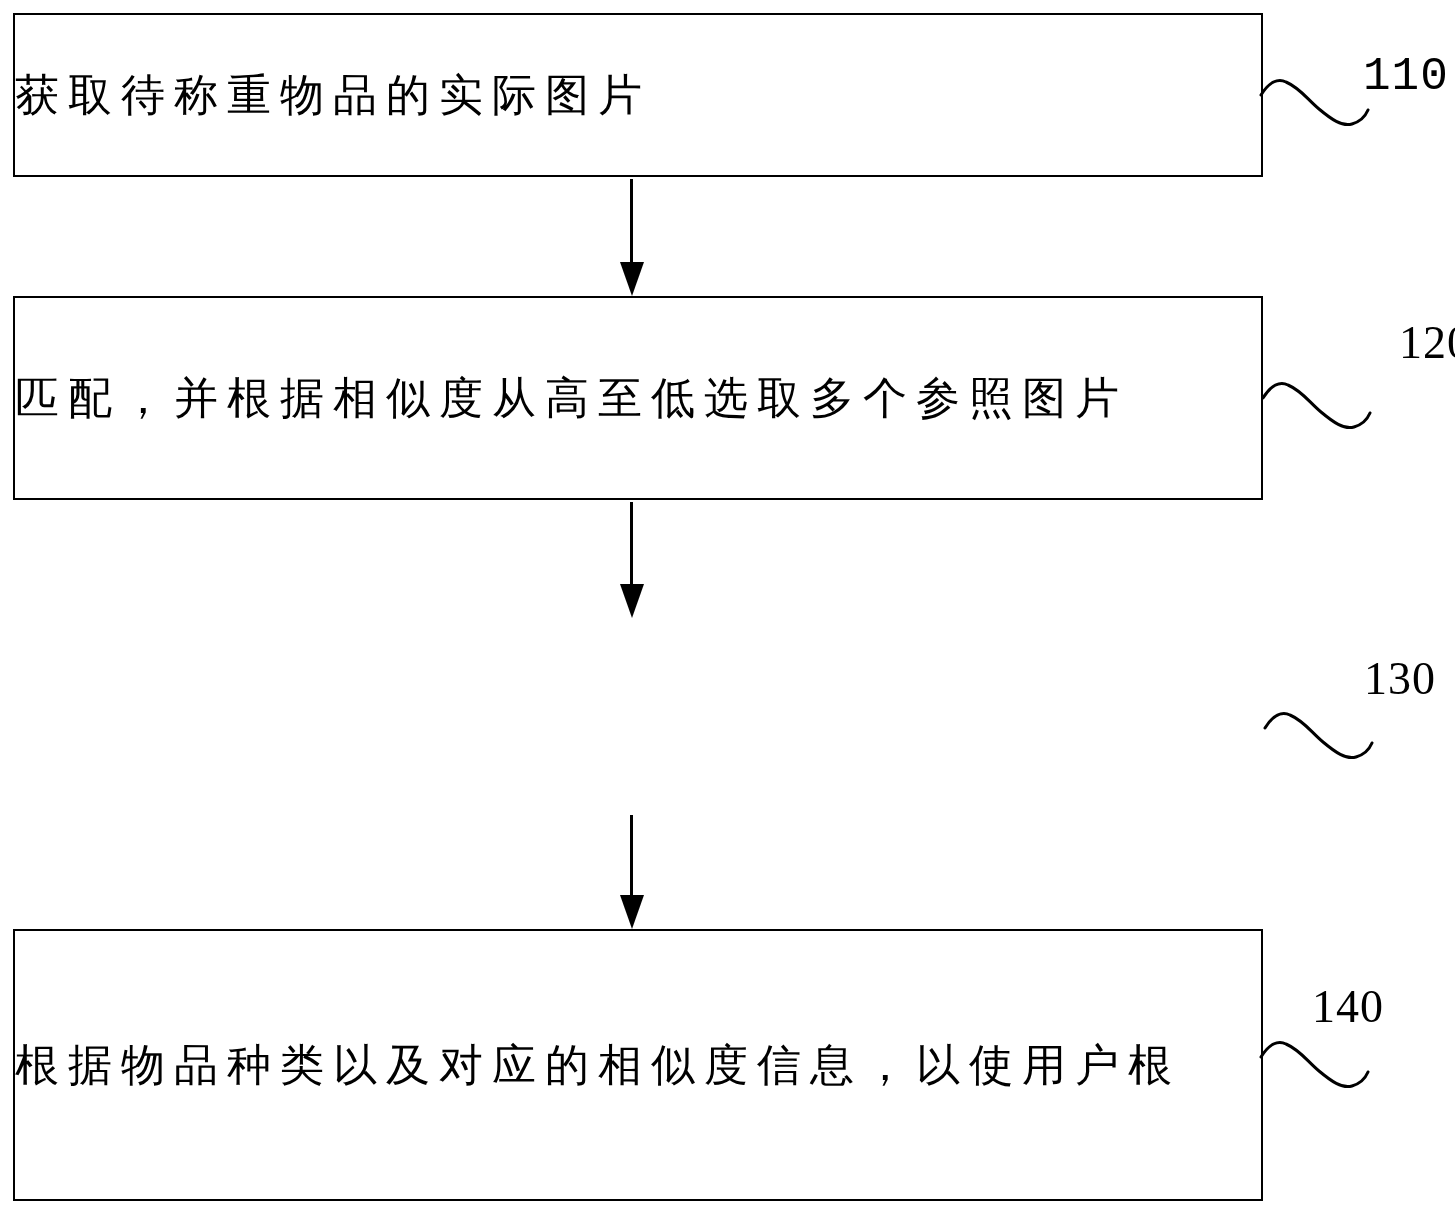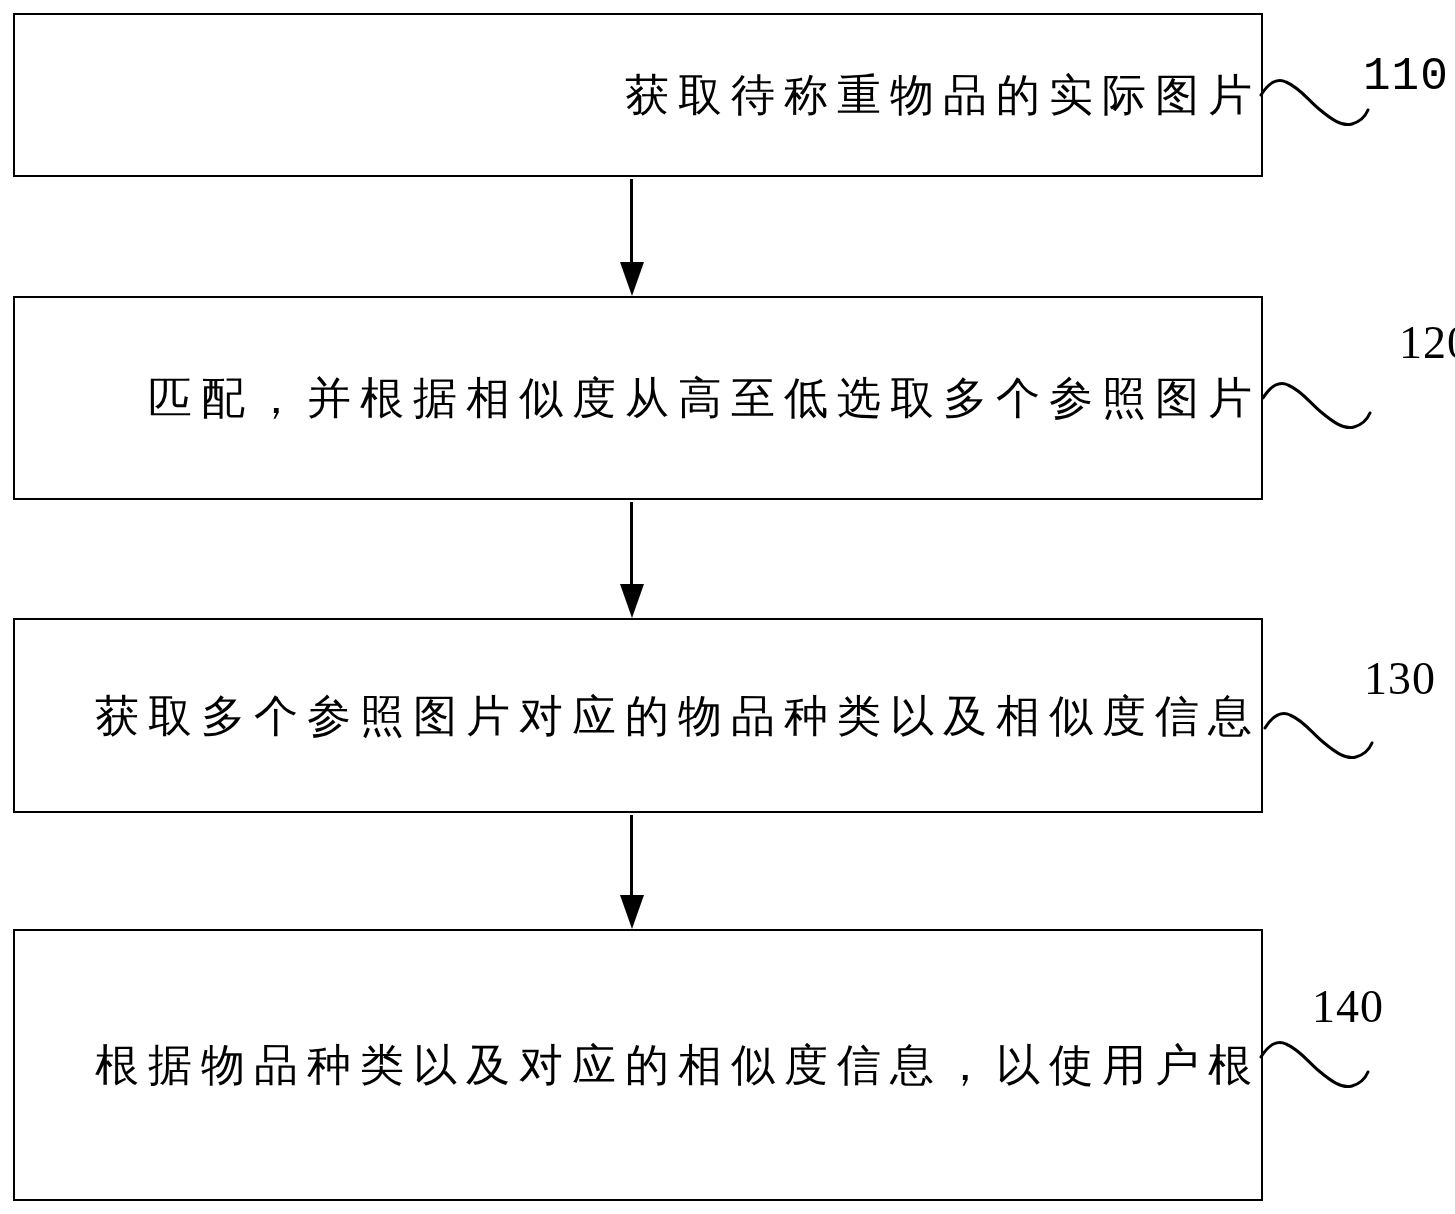--- a/index.html
+++ b/index.html
@@ -18,21 +18,21 @@
   }
   .box {
     position: absolute;
     left: 13px;
     width: 1246px;
     border: 2px solid #000000;
     background: #ffffff;
     display: flex;
     flex-direction: column;
     justify-content: center;
-    align-items: flex-end;
+    align-items: flex-start;
   }
   .box .line {
     font-size: 44px;
     line-height: 64px;
     letter-spacing: 9px;
     white-space: nowrap;
     text-align: center;
   }
   .shaft {
     position: absolute;
@@ -74,23 +74,20 @@
   <div class="shaft" style="top:179px; height:85px;"></div>
   <div class="head" style="top:262px;"></div>
 
   <div class="box" style="top:296px; height:200px;">
     <div class="line">匹配，并根据相似度从高至低选取多个参照图片</div>
   </div>
 
   <div class="shaft" style="top:502px; height:84px;"></div>
   <div class="head" style="top:584px;"></div>
 
-  <div class="box" style="top:618px; height:191px;">
-    <div class="line">获取多个参照图片对应的物品种类以及相似度信息</div>
-  </div>
 
   <div class="shaft" style="top:815px; height:82px;"></div>
   <div class="head" style="top:895px;"></div>
 
   <div class="box" style="top:929px; height:268px;">
     <div class="line">根据物品种类以及对应的相似度信息，以使用户根</div>
   </div>
 
   <svg class="squiggle" style="left:1259px; top:77px;" viewBox="0 0 112 56">
     <path d="M2,18 C10,5 19,1 27,5 C41,11 48,22 60,32 C72,42 83,50 93,47 C100,45 106,40 109,33" stroke="#000000" stroke-width="3" fill="none" stroke-linecap="round"></path>

